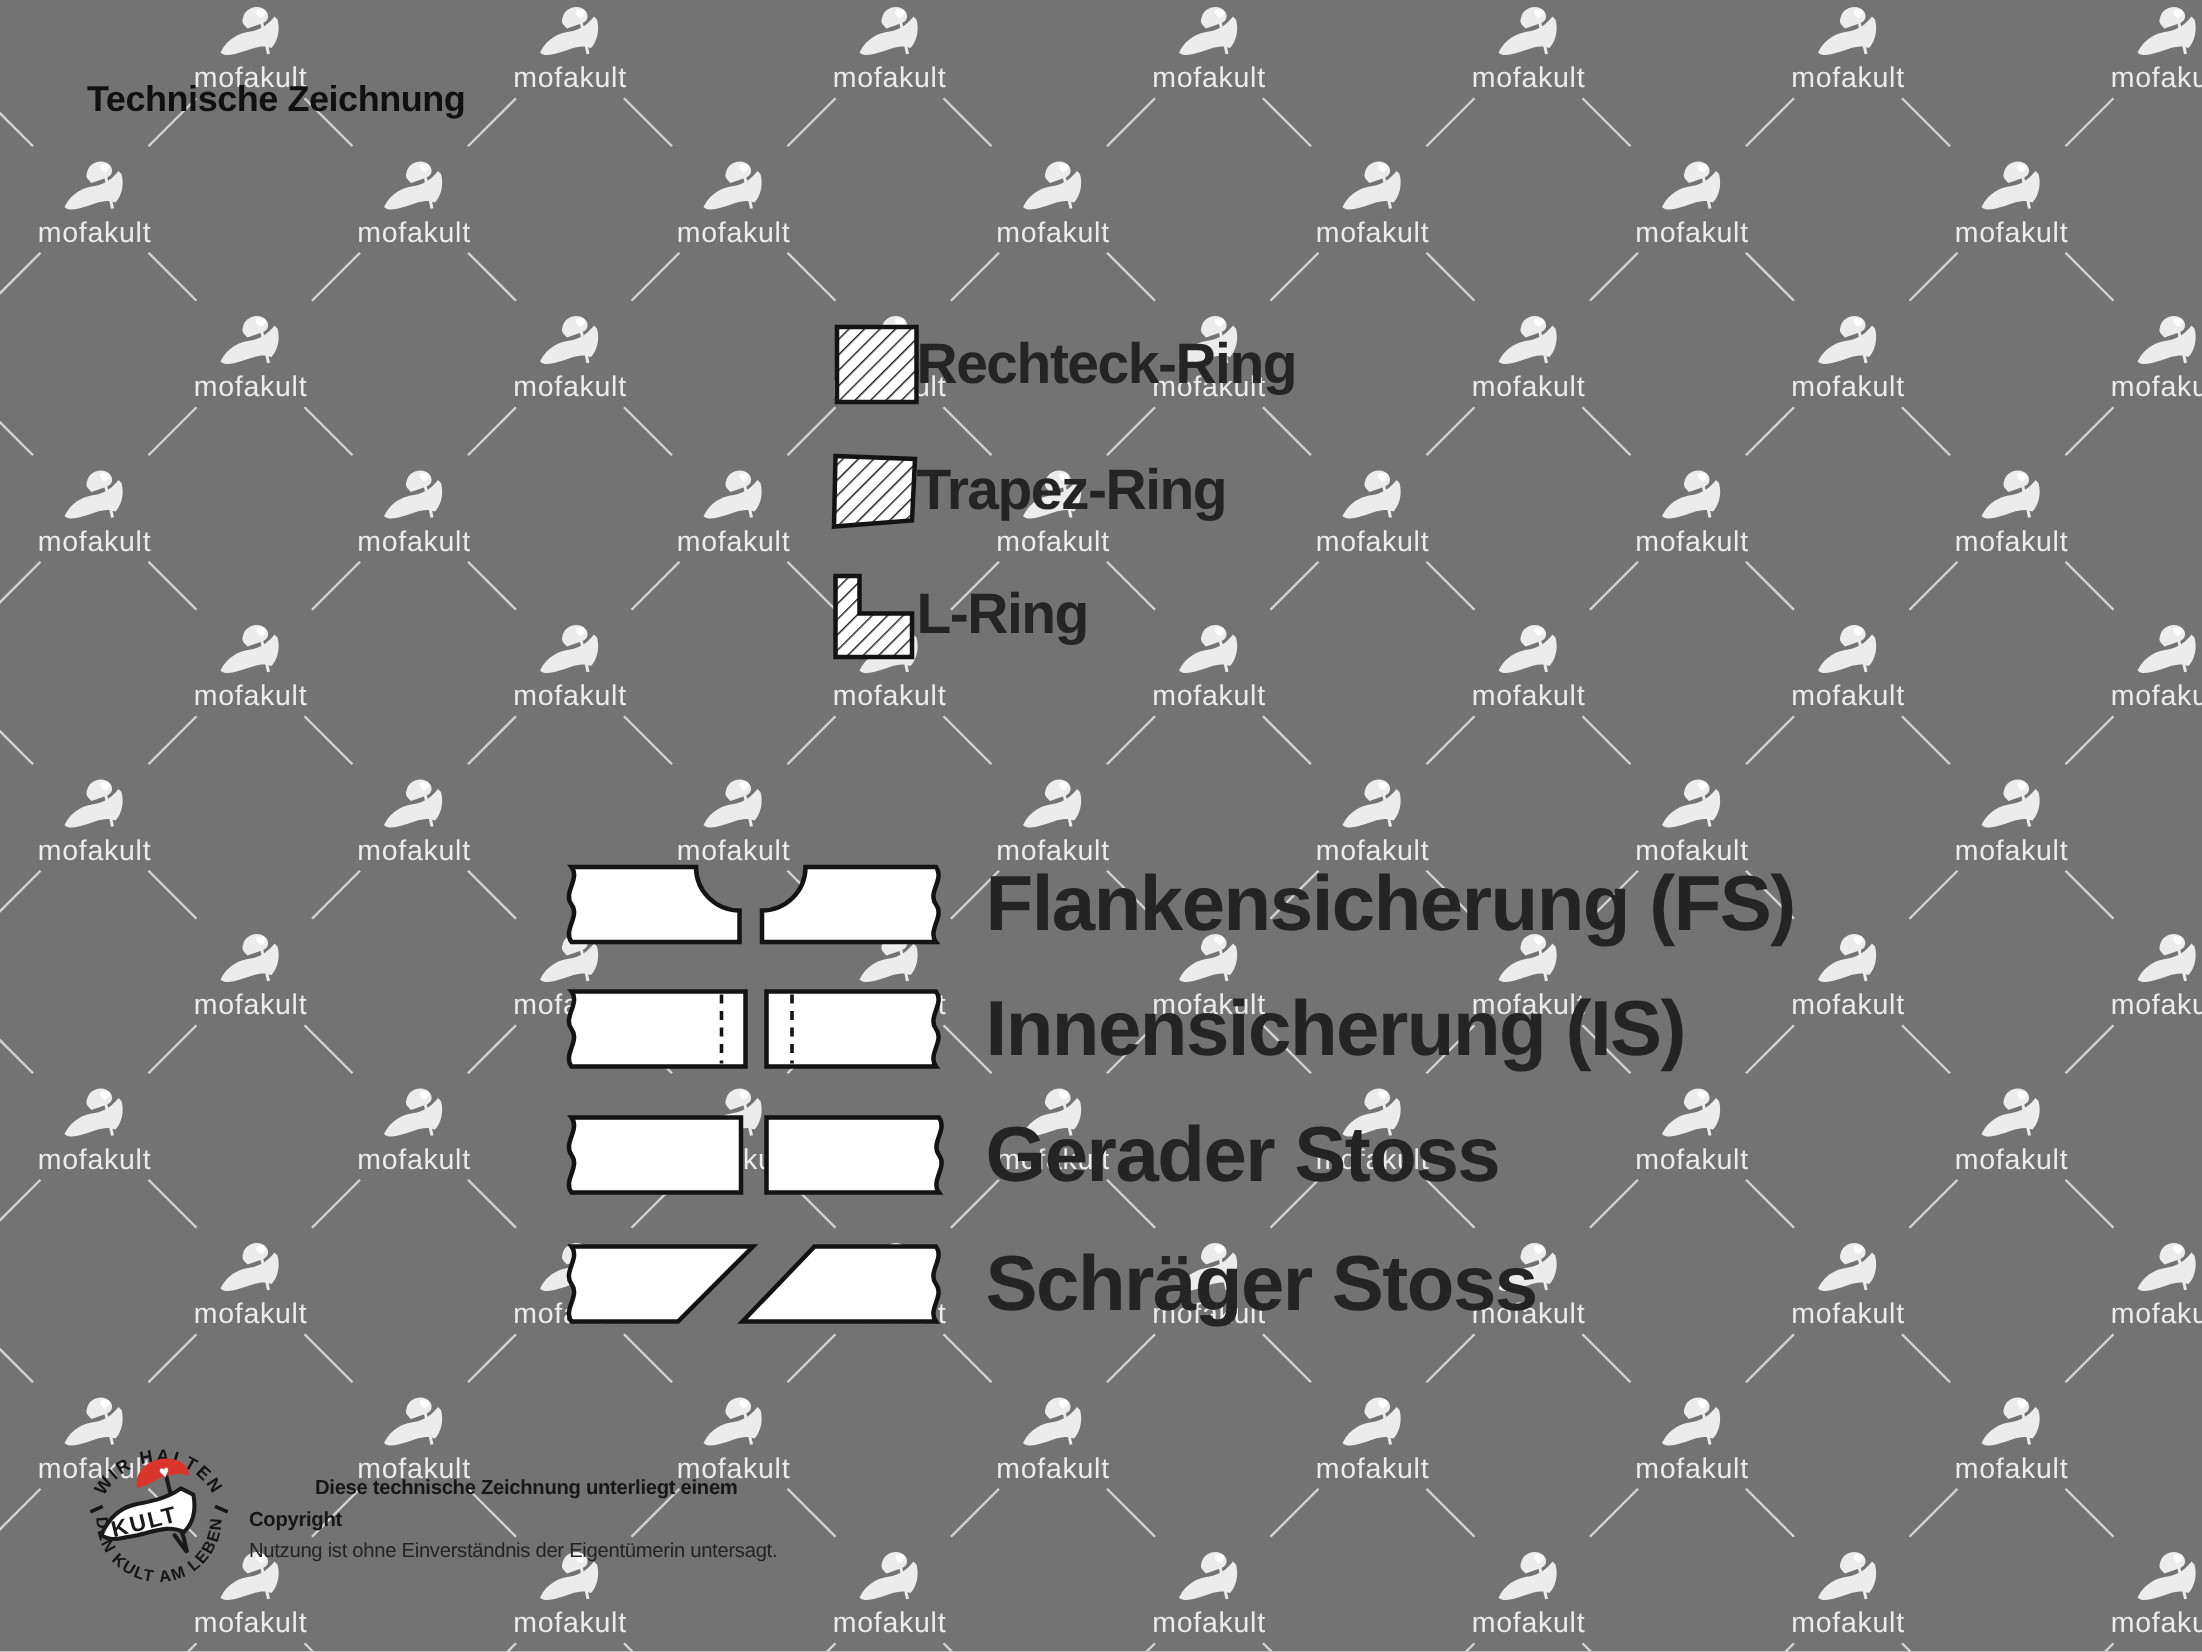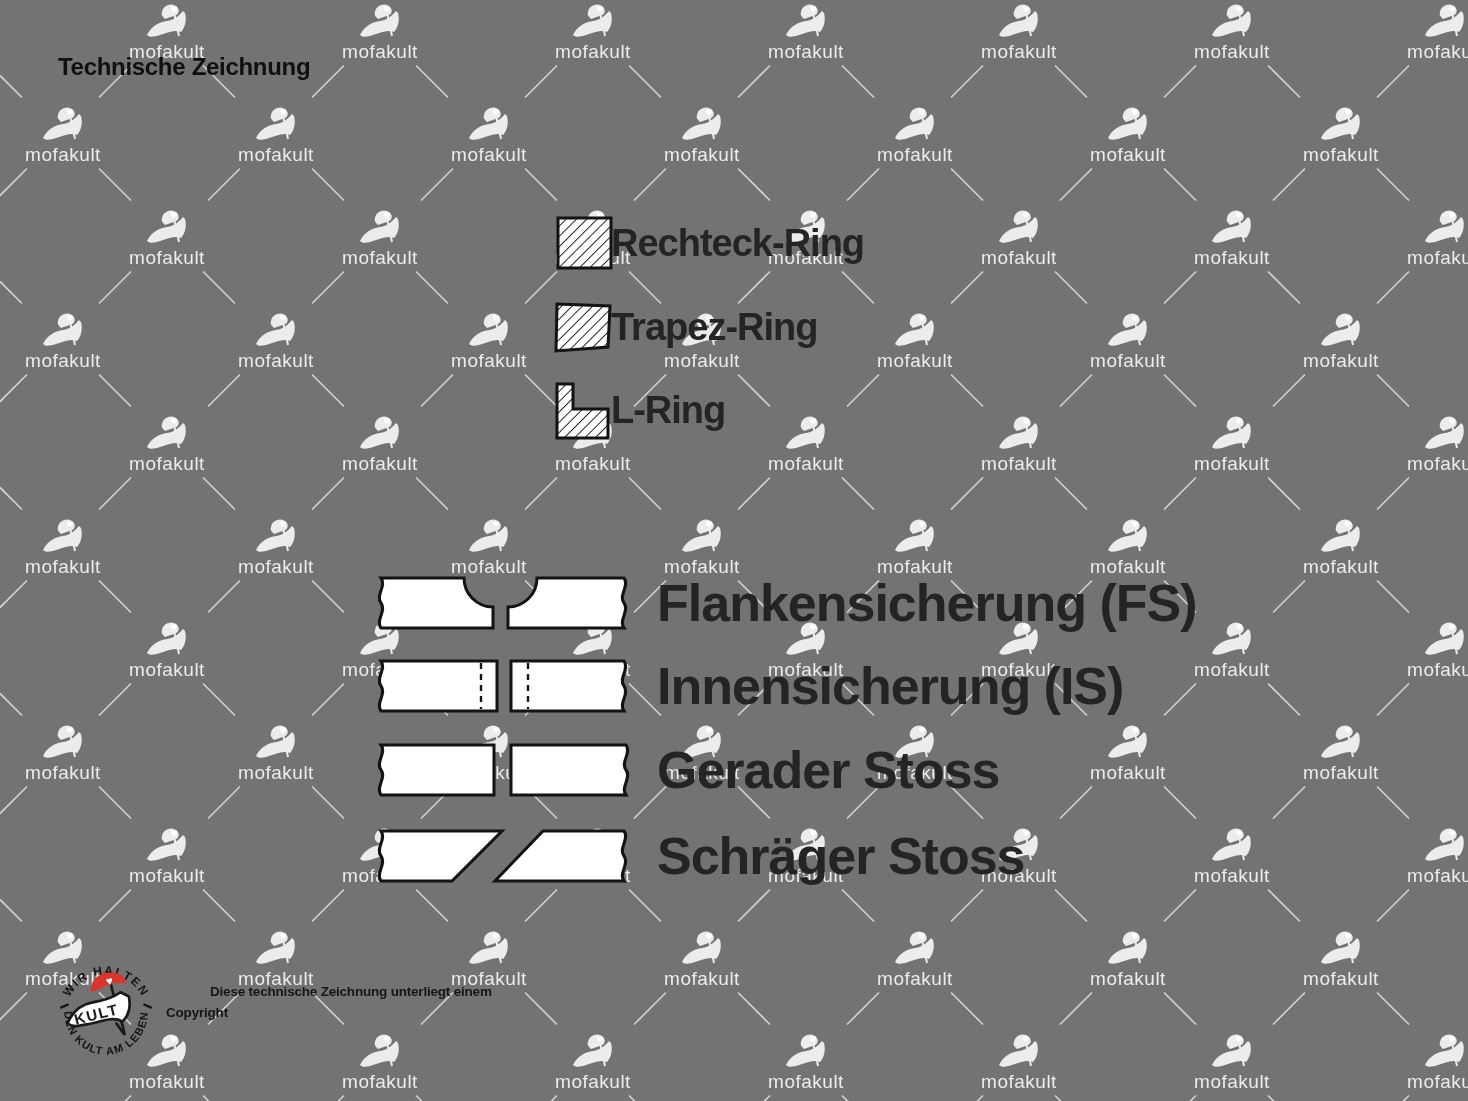--- a/index.html
+++ b/index.html
@@ -459,15 +459,16 @@
       <path d="M 52,13 C 56,30 60,48 66,64 L 68,73 L 60,62" fill="none" stroke="#1a1a1a" stroke-width="2.6" stroke-linecap="round"></path>
       <path d="M 13,62 C 18,50 26,44 36,42 C 46,40 56,38 64,32 L 72,36 C 74,46 72,54 66,60 C 56,55 46,60 36,62 C 28,63 20,67 13,62 Z" fill="#ffffff" stroke="#1a1a1a" stroke-width="2.6" stroke-linejoin="round"></path>
       <path d="M 36,32 C 34,22 42,14 52,13 C 62,12 70,17 69,24 C 62,21 52,24 44,29 L 36,32 Z" fill="#d9352c"></path>
       <text x="54" y="25" transform="rotate(-10 54 25)" text-anchor="middle" font-size="11" fill="#ffffff">♥</text>
       <text class="kult-label" transform="translate(42,58) rotate(-14)" text-anchor="middle">KULT</text>
     </g>
   </svg>
 
   <div class="copyright">
     <div><b>Diese technische Zeichnung unterliegt einem Copyright</b></div>
+    <div>Nutzung ist ohne Einverständnis der Eigentümerin untersagt.</div>
   </div>
 
 </div>
 
 </body></html>

